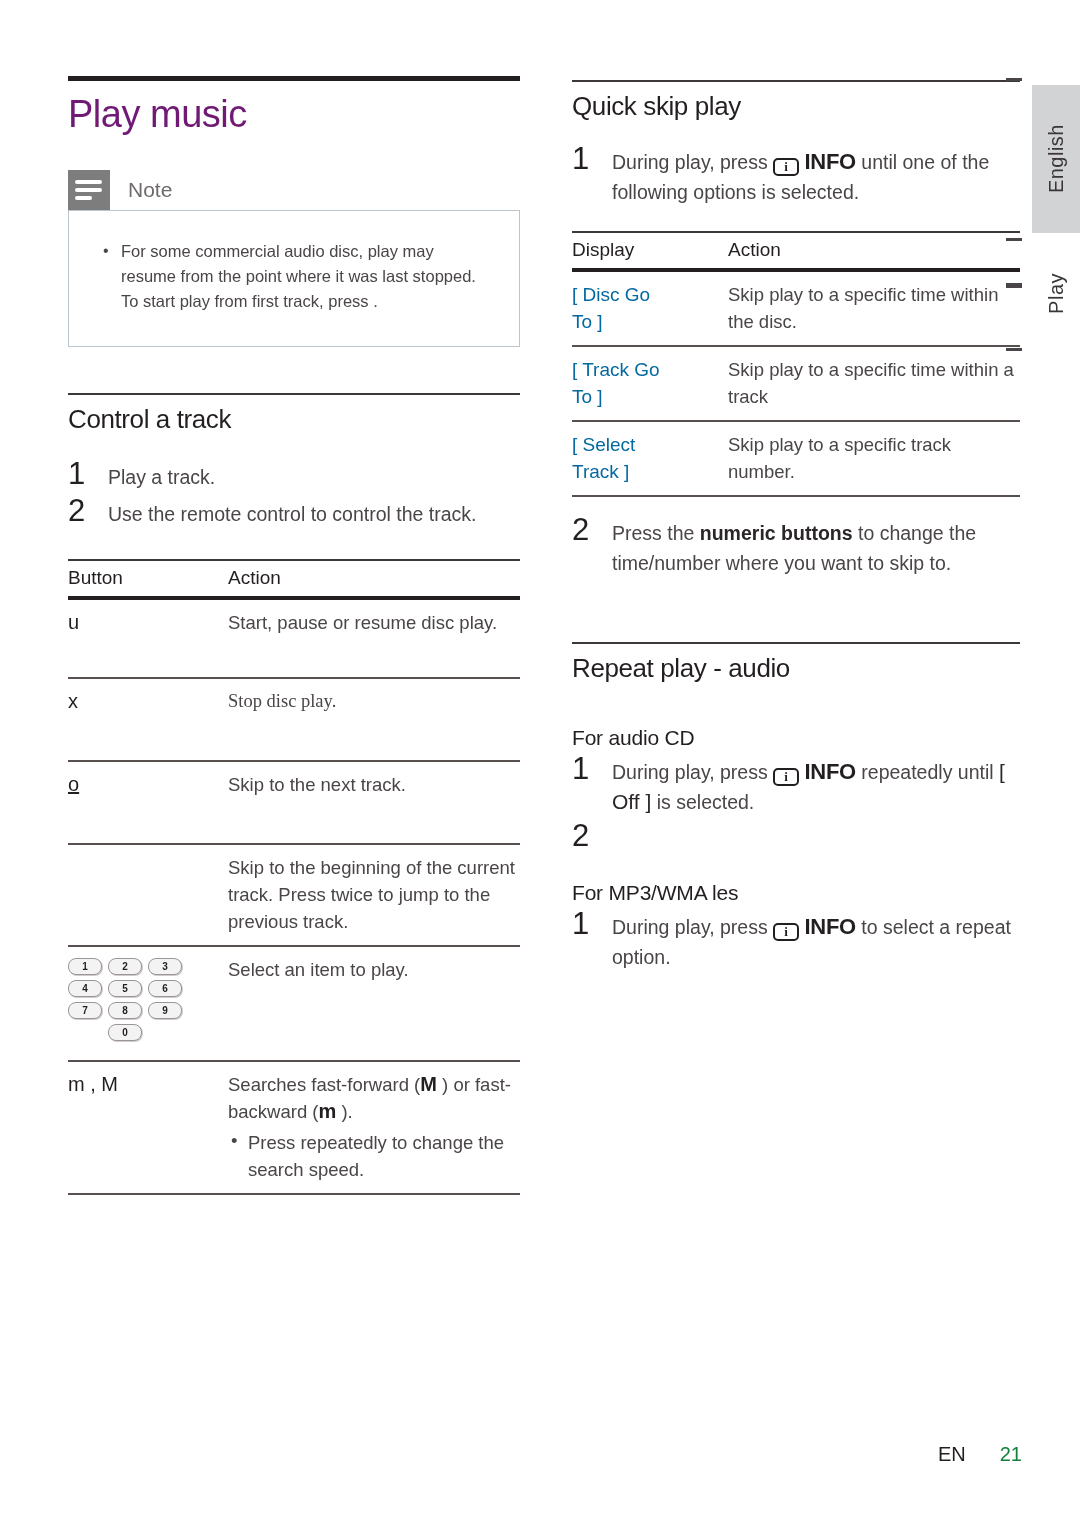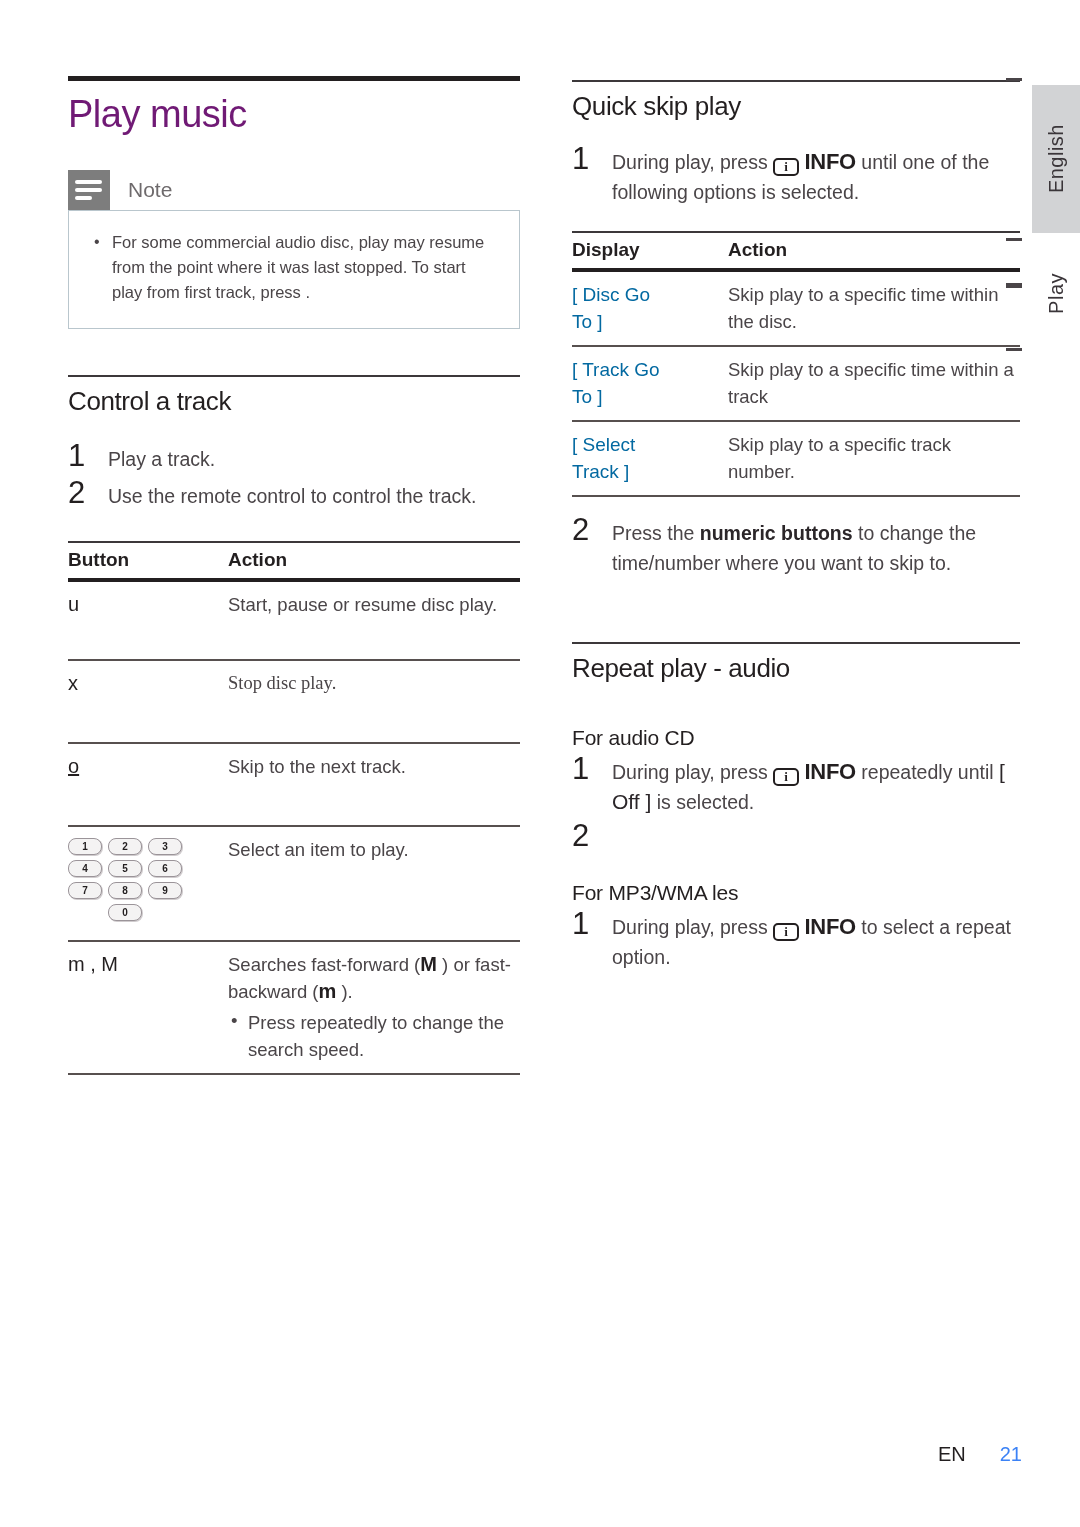--- a/index.html
+++ b/index.html
@@ -94,21 +94,21 @@
     font-size: 21px;
     color: #6e6a6c;
     margin-left: 18px;
   }
   .note-body {
     border: 1px solid #b9c6cd;
     border-top: 1px solid #b9c6cd;
     padding: 12px 16px 16px 16px;
     box-sizing: border-box;
   }
-  .note-list { margin: 7px; padding: 0; list-style: none; }
+  .note-list { margin: 16px; padding: 0; list-style: none; }
   .note-list li {
     position: relative;
     padding-left: 20px;
     font-size: 16.5px;
     line-height: 25px;
     color: #4a4548;
   }
   .note-list li::before {
     content: "\2022";
     position: absolute;
@@ -149,21 +149,21 @@
     font-size: 21px;
   }
 
   
   table.doc-table {
     width: 100%;
     border-collapse: collapse;
   }
   table.doc-table thead th {
     text-align: left;
-    font-weight: bold;
+    font-weight: normal;
     font-size: 19px;
     color: #231f20;
     padding: 6px 0 7px 0;
     border-top: 2px solid #3c383a;
     border-bottom: 4px solid #231f20;
   }
   table.doc-table tbody td {
     vertical-align: top;
     font-size: 18.5px;
     line-height: 27px;
@@ -291,21 +291,21 @@
     left: 0;
     top: 1443px;
     width: 1080px;
     text-align: right;
     padding-right: 58px;
     box-sizing: border-box;
     font-size: 20px;
     color: #3a3539;
   }
   .footer .en { color: #231f20; }
-  .footer .pg { margin-left: 34px; color: #3b82f6; }
+  .footer .pg { margin-left: 34px; color: #15803d; }
   .spacer-lg { height: 46px; }
 </style>
 </head>
 <body>
 
 <div class="page">
 
   <div class="col col-left" style="top:76px;">
 
     <div class="rule-thick"></div>
@@ -365,20 +365,26 @@
           <td class="c1">
             <span class="btn-glyph">x</span>
           </td>
           <td style="height:62px;font-family:Liberation Serif, serif;">Stop disc play.</td>
         </tr>
         <tr>
           <td class="c1">
             <span class="btn-glyph underline">o</span>
           </td>
           <td style="height:62px;">Skip to the next track.</td>
+        </tr>
+        <tr>
+          <td class="c1">
+            <span class="btn-glyph"></span>
+          </td>
+          <td style="height:78px;">Skip to the beginning of the current track. Press twice to jump to the previous track.</td>
         </tr>
         <tr>
           <td class="c1">
             <div class="keypad">
               <div class="keypad-row">
                 <div class="key">1</div>
                 <div class="key">2</div>
                 <div class="key">3</div>
               </div>
               <div class="keypad-row">

